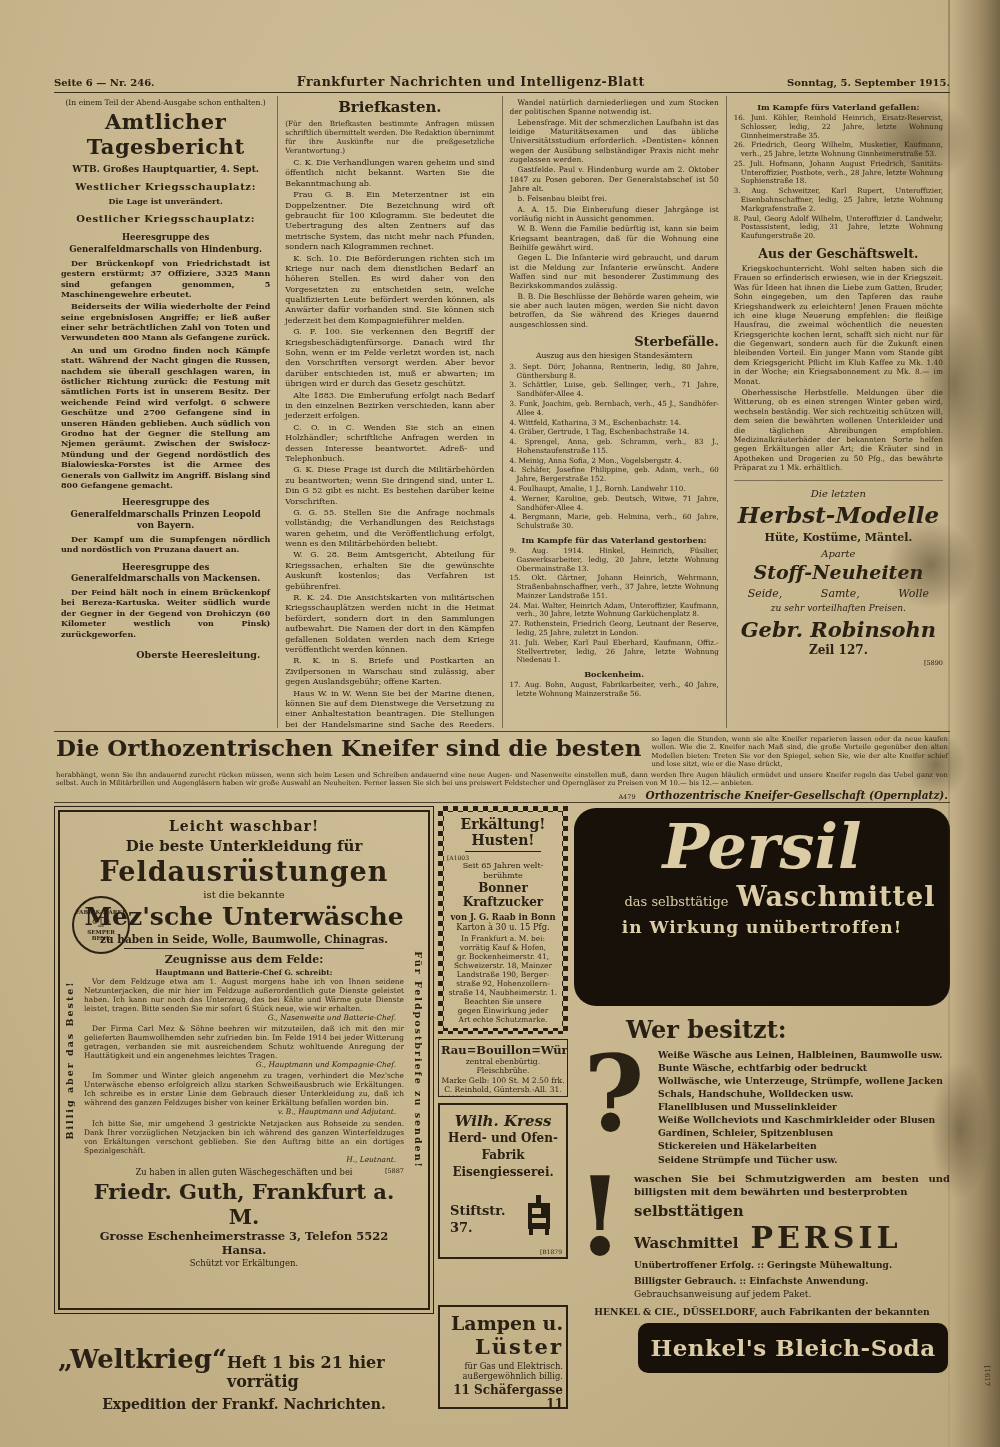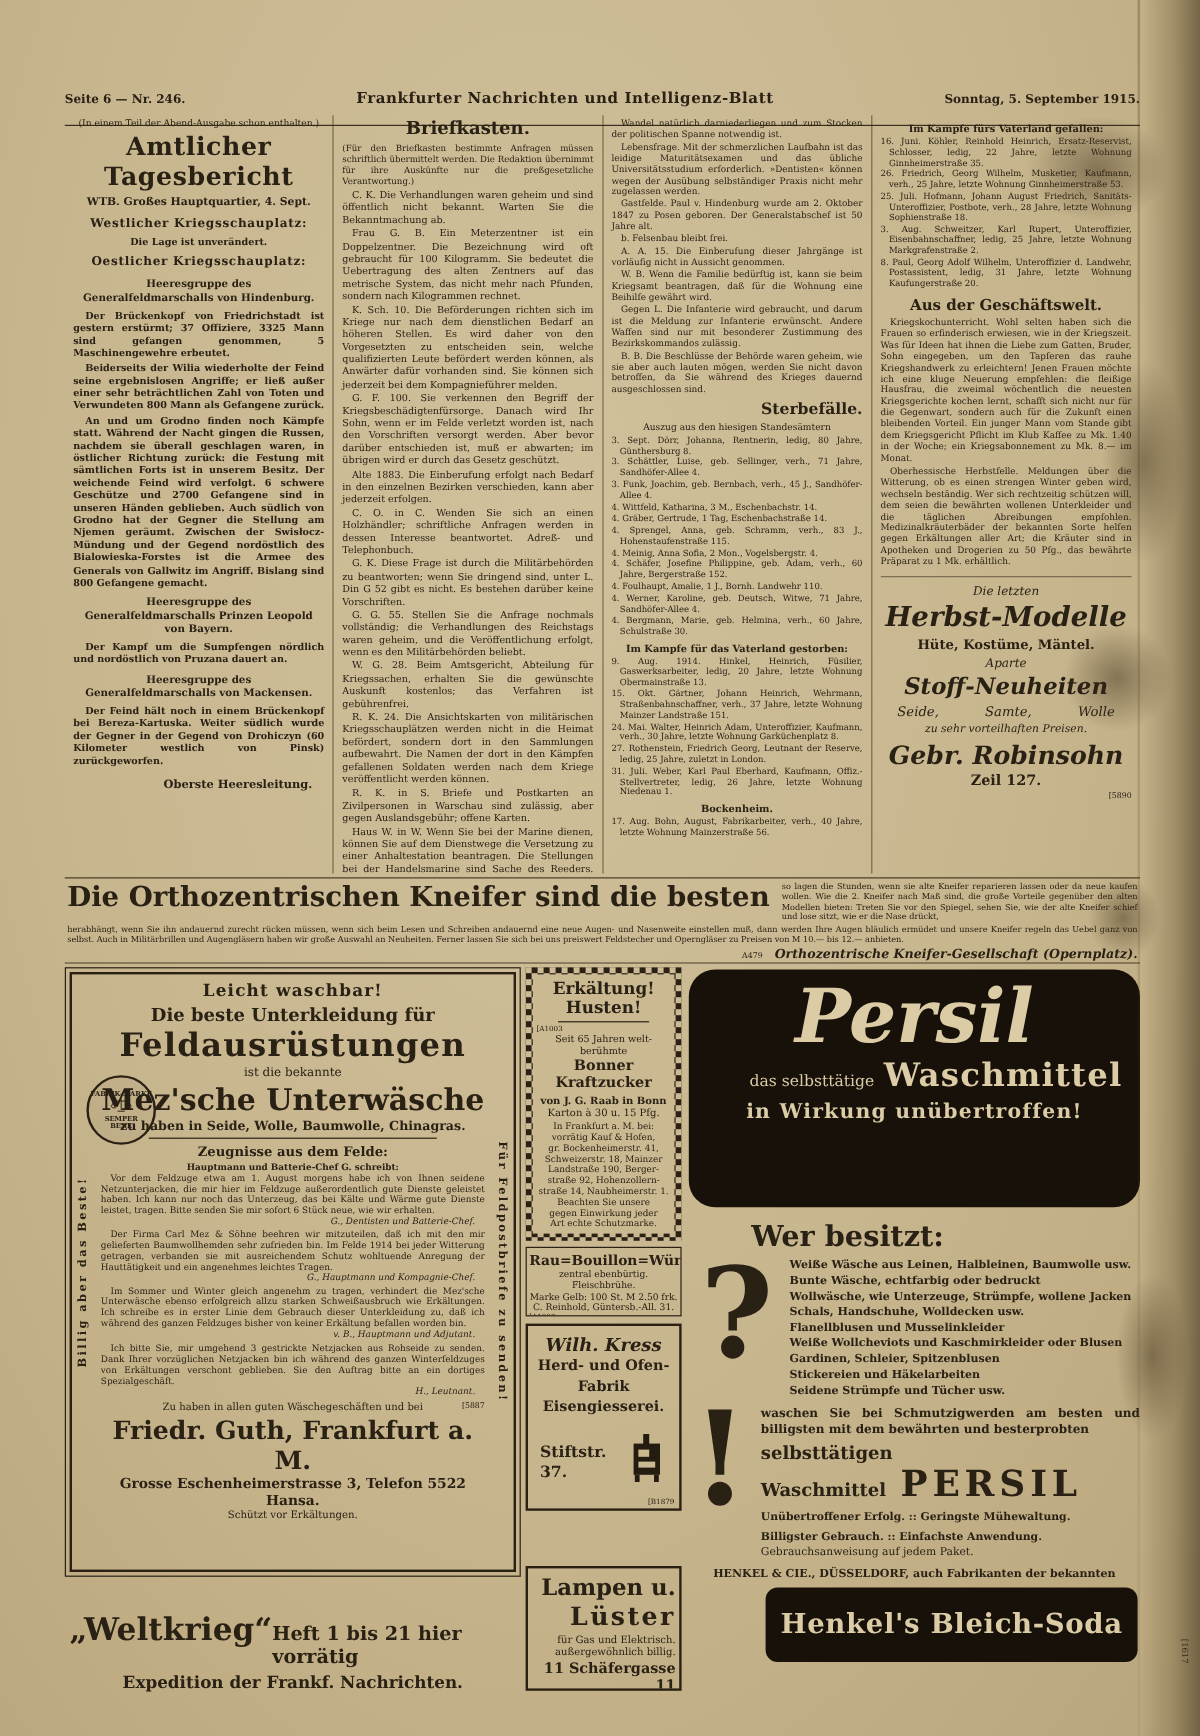--- a/index.html
+++ b/index.html
@@ -12,21 +12,21 @@
   .crease{position:absolute;top:0;right:50px;width:2px;height:100%;background:linear-gradient(rgba(70,55,30,0.30), rgba(70,55,30,0.06));}
   .smudge{position:absolute;border-radius:50%;background:radial-gradient(ellipse, rgba(55,40,20,0.45), rgba(55,40,20,0) 70%);}
   .sm1{top:96px;right:26px;width:120px;height:90px;}
   .sm2{top:300px;right:12px;width:70px;height:170px;}
   .sm3{top:520px;right:24px;width:90px;height:90px;}
   .sm4{top:730px;right:34px;width:60px;height:70px;}
   .sm5{top:1060px;right:10px;width:60px;height:140px;}
 
   
   .header{position:absolute;left:54px;right:50px;top:74px;display:flex;align-items:baseline;justify-content:space-between;
-    border-bottom:1px solid #3a2f1d;padding-bottom:15px;font-weight:bold;font-size:10px;}
+    border-bottom:1px solid #3a2f1d;padding-bottom:3px;font-weight:bold;font-size:10px;}
   .h-center{font-size:12.5px;letter-spacing:.5px;}
 
   
   .columns{position:absolute;left:54px;right:50px;top:96px;height:632px;display:flex;}
   .col{flex:1 1 0;padding:2px 7px 0;overflow:hidden;}
   .col + .col{border-left:1px solid rgba(50,38,20,0.55);}
 
   .preline{font-size:7.6px;text-align:center;margin-bottom:2px;}
   .report-title{font-size:21px;text-align:center;font-weight:bold;margin:2px 0 5px;letter-spacing:.5px;}
   .dateline{font-size:9px;font-weight:bold;text-align:center;margin-bottom:5px;}
@@ -154,21 +154,21 @@
   .emark{flex:0 0 52px;font-size:108px;font-weight:bold;line-height:0.9;text-align:center;}
   .etext{flex:1;padding-top:4px;}
   .e1{font-size:10px;font-weight:bold;text-align:justify;line-height:1.3;}
   .e2{font-size:15px;font-weight:bold;margin-top:4px;}
   .e3row{display:flex;align-items:baseline;gap:12px;}
   .e3{font-size:15px;font-weight:bold;}
   .e4{font-size:30px;font-weight:bold;letter-spacing:4px;}
   .props{font-size:9px;font-weight:bold;margin-top:4px;line-height:1.35;}
   .note{font-size:9px;margin-top:2px;}
   .henkel{font-size:9.2px;font-weight:bold;text-align:center;margin-top:7px;}
-  .soda{background:#17110a;color:#dbcca6;border-radius:10px;width:310px;height:62px;margin:6px 0 0 64px;
+  .soda{background:#17110a;color:#dbcca6;border-radius:10px;width:310px;height:50px;margin:6px 0 0 64px;
     display:flex;align-items:center;justify-content:center;font-size:23px;font-weight:bold;letter-spacing:.5px;}
   .code-vert{position:absolute;right:2px;top:1372px;font-size:7px;transform:rotate(90deg);transform-origin:center;}
 </style>
 </head>
 <body>
 
 <div class="paper">
 
   <div class="header">
     <span class="h-left">Seite 6 — Nr. 246.</span>
@@ -382,21 +382,21 @@
       <p class="mez-brand">Mez'sche Unterwäsche</p>
       <p class="mez-l4">zu haben in Seide, Wolle, Baumwolle, Chinagras.</p>
       <div class="mez-rule"></div>
       <p class="mez-zeug">Zeugnisse aus dem Felde:</p>
       <div></div>
       <div>
 
           <div class="testi">
             <p class="t-lead">Hauptmann und Batterie-Chef G. schreibt:</p>
             <p class="t-text">Vor dem Feldzuge etwa am 1. August morgens habe ich von Ihnen seidene Netzunterjacken, die mir hier im Feldzuge außerordentlich gute Dienste geleistet haben. Ich kann nur noch das Unterzeug, das bei Kälte und Wärme gute Dienste leistet, tragen. Bitte senden Sie mir sofort 6 Stück neue, wie wir erhalten.</p>
-            <p class="t-sig">G., Dentisten und Batterie-Chef.</p>
+            <p class="t-sig">G., Nasenweite und Batterie-Chef.</p>
           </div>
 
           <div class="testi">
 
             <p class="t-text">Der Firma Carl Mez &amp; Söhne beehren wir mitzuteilen, daß ich mit den mir gelieferten Baumwollhemden sehr zufrieden bin. Im Felde 1914 bei jeder Witterung getragen, verbanden sie mit ausreichendem Schutz wohltuende Anregung der Hauttätigkeit und ein angenehmes leichtes Tragen.</p>
             <p class="t-sig">G., Hauptmann und Kompagnie-Chef.</p>
           </div>
 
           <div class="testi">
 

